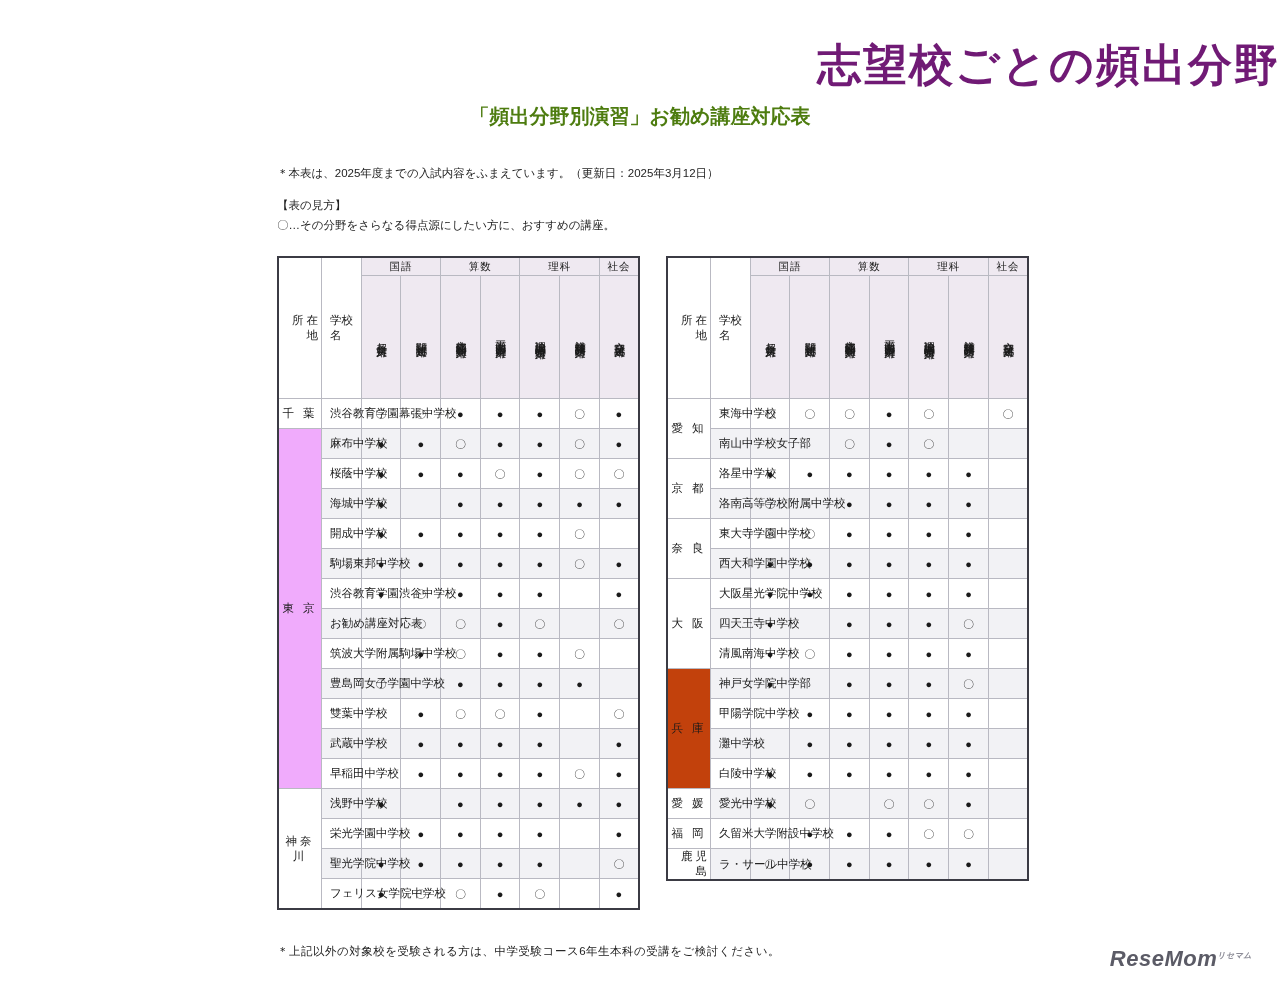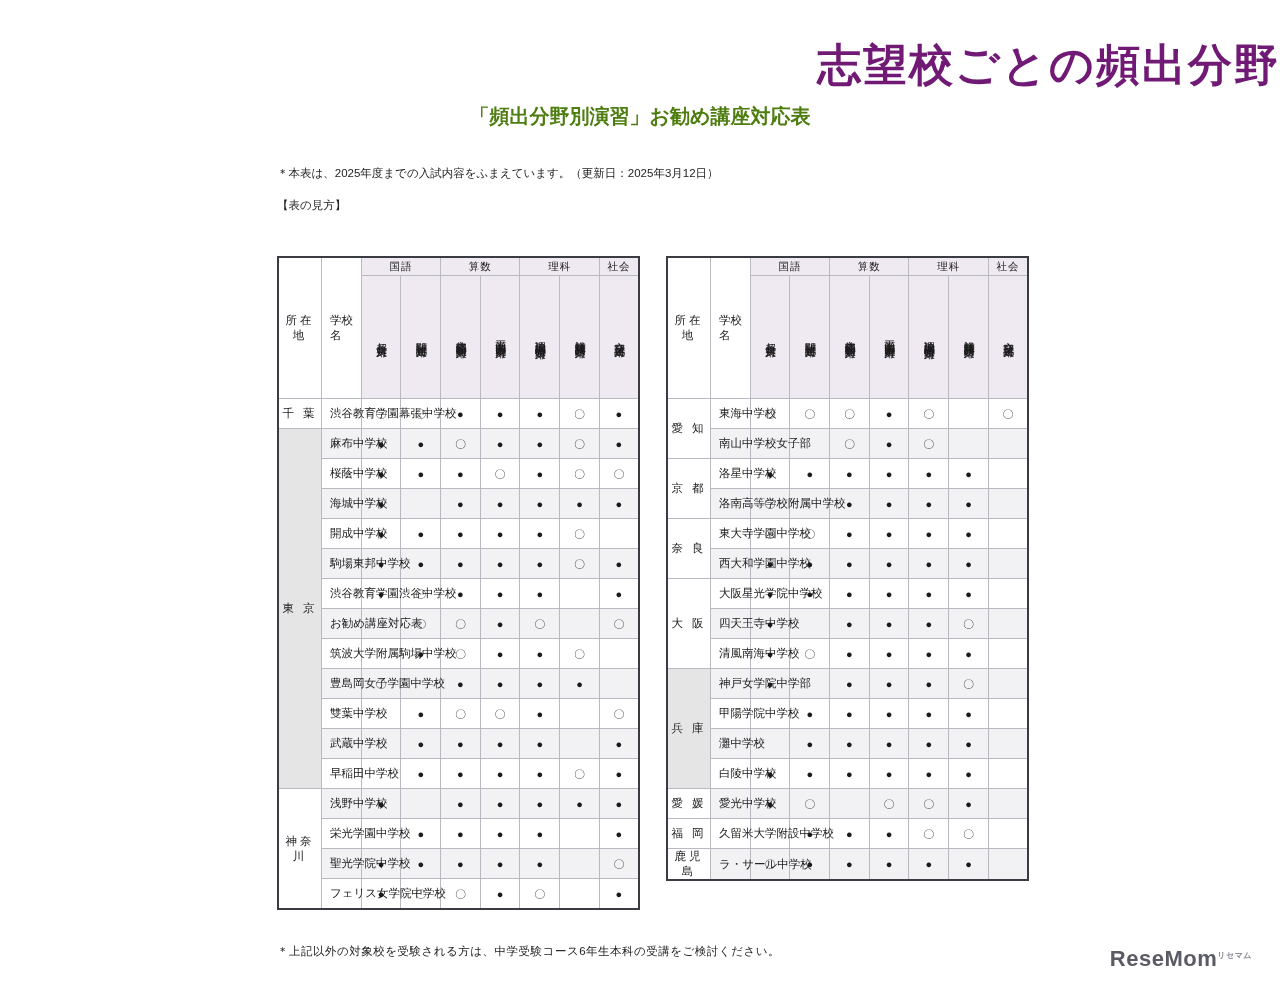--- a/index.html
+++ b/index.html
@@ -77,20 +77,21 @@
     writing-mode:vertical-rl;
     text-orientation:upright;
     letter-spacing:1px;
     margin:0 auto;
     line-height:1.05;
     display:inline-block;
     height:120px;
   }
   .corner{
     background:#ffffff;
+    text-align:right;
   }
   .pref-cell{
     width:42px;
     font-size:11.5px;
     letter-spacing:3px;
     background:#fff;
   }
   .school-cell{
     text-align:left;
     padding-left:8px;
@@ -110,34 +111,36 @@
     letter-spacing:0.5px;
   }
   .logo{
     position:absolute;
     right:28px;
     bottom:22px;
     font-size:22px;
     font-weight:bold;
     color:#5b5b66;
     letter-spacing:0.5px;
+    font-style:italic;
   }
   .logo sup{font-size:8px;vertical-align:super;color:#8a8a95;}
   .mark{font-size:11px;line-height:1;}
 </style>
 </head>
 <body>
 
 <div class="title">志望校ごとの頻出分野</div>
 <div class="subtitle">「頻出分野別演習」お勧め講座対応表</div>
 
 <div class="notes">
   <div>＊本表は、2025年度までの入試内容をふまえています。（更新日：2025年3月12日）</div>
   <div style="height:12px"></div>
   <div>【表の見方】</div>
+  <div>〇…その分野をさらなる得点源にしたい方に、おすすめの講座。</div>
 </div>
 
 <div class="tables-wrap">
   <table class="left-table">
     <thead>
         <tr>
           <td class="corner pref-cell" rowspan="2">所在地</td>
           <td class="corner" rowspan="2" style="text-align: left; padding-left: 8px; font-size: 11.5px;">学校名</td>
           <td class="grp-head" colspan="2">国語</td>
           <td class="grp-head" colspan="2">算数</td>
@@ -160,21 +163,21 @@
           <td class="school-cell">渋谷教育学園幕張中学校</td>
           <td class="mark-cell"><span class="mark">〇</span></td>
           <td class="mark-cell"><span class="mark">〇</span></td>
           <td class="mark-cell"><span class="mark">●</span></td>
           <td class="mark-cell"><span class="mark">●</span></td>
           <td class="mark-cell"><span class="mark">●</span></td>
           <td class="mark-cell"><span class="mark">〇</span></td>
           <td class="mark-cell"><span class="mark">●</span></td>
         </tr>
         <tr class="alt thick-top">
-          <td class="pref-cell" rowspan="12" style="background: #e5e5e5;">東 京</td>
+          <td class="pref-cell" rowspan="12" style="background: #f0abfc;">東 京</td>
           <td class="school-cell">麻布中学校</td>
           <td class="mark-cell"><span class="mark">●</span></td>
           <td class="mark-cell"><span class="mark">●</span></td>
           <td class="mark-cell"><span class="mark">〇</span></td>
           <td class="mark-cell"><span class="mark">●</span></td>
           <td class="mark-cell"><span class="mark">●</span></td>
           <td class="mark-cell"><span class="mark">〇</span></td>
           <td class="mark-cell"><span class="mark">●</span></td>
         </tr>
         <tr>
@@ -439,21 +442,21 @@
           <td class="school-cell">清風南海中学校</td>
           <td class="mark-cell"><span class="mark">●</span></td>
           <td class="mark-cell"><span class="mark">〇</span></td>
           <td class="mark-cell"><span class="mark">●</span></td>
           <td class="mark-cell"><span class="mark">●</span></td>
           <td class="mark-cell"><span class="mark">●</span></td>
           <td class="mark-cell"><span class="mark">●</span></td>
           <td class="mark-cell"><span class="mark"></span></td>
         </tr>
         <tr class="alt thick-top">
-          <td class="pref-cell" rowspan="4" style="background: #e5e5e5; text-align: center;">兵 庫</td>
+          <td class="pref-cell" rowspan="4" style="background: #c2410c; text-align: center;">兵 庫</td>
           <td class="school-cell">神戸女学院中学部</td>
           <td class="mark-cell"><span class="mark">●</span></td>
           <td class="mark-cell"><span class="mark"></span></td>
           <td class="mark-cell"><span class="mark">●</span></td>
           <td class="mark-cell"><span class="mark">●</span></td>
           <td class="mark-cell"><span class="mark">●</span></td>
           <td class="mark-cell"><span class="mark">〇</span></td>
           <td class="mark-cell"><span class="mark"></span></td>
         </tr>
         <tr>
@@ -502,21 +505,21 @@
           <td class="school-cell">久留米大学附設中学校</td>
           <td class="mark-cell"><span class="mark"></span></td>
           <td class="mark-cell"><span class="mark">●</span></td>
           <td class="mark-cell"><span class="mark">●</span></td>
           <td class="mark-cell"><span class="mark">●</span></td>
           <td class="mark-cell"><span class="mark">〇</span></td>
           <td class="mark-cell"><span class="mark">〇</span></td>
           <td class="mark-cell"><span class="mark"></span></td>
         </tr>
         <tr class="alt thick-top">
-          <td class="pref-cell" rowspan="1" style="background: rgb(255, 255, 255);">鹿児島</td>
+          <td class="pref-cell" rowspan="1" style="background: rgb(255, 255, 255); text-align: right;">鹿児島</td>
           <td class="school-cell">ラ・サール中学校</td>
           <td class="mark-cell"><span class="mark">〇</span></td>
           <td class="mark-cell"><span class="mark">●</span></td>
           <td class="mark-cell"><span class="mark">●</span></td>
           <td class="mark-cell"><span class="mark">●</span></td>
           <td class="mark-cell"><span class="mark">●</span></td>
           <td class="mark-cell"><span class="mark">●</span></td>
           <td class="mark-cell"><span class="mark"></span></td>
         </tr>
       </tbody>

